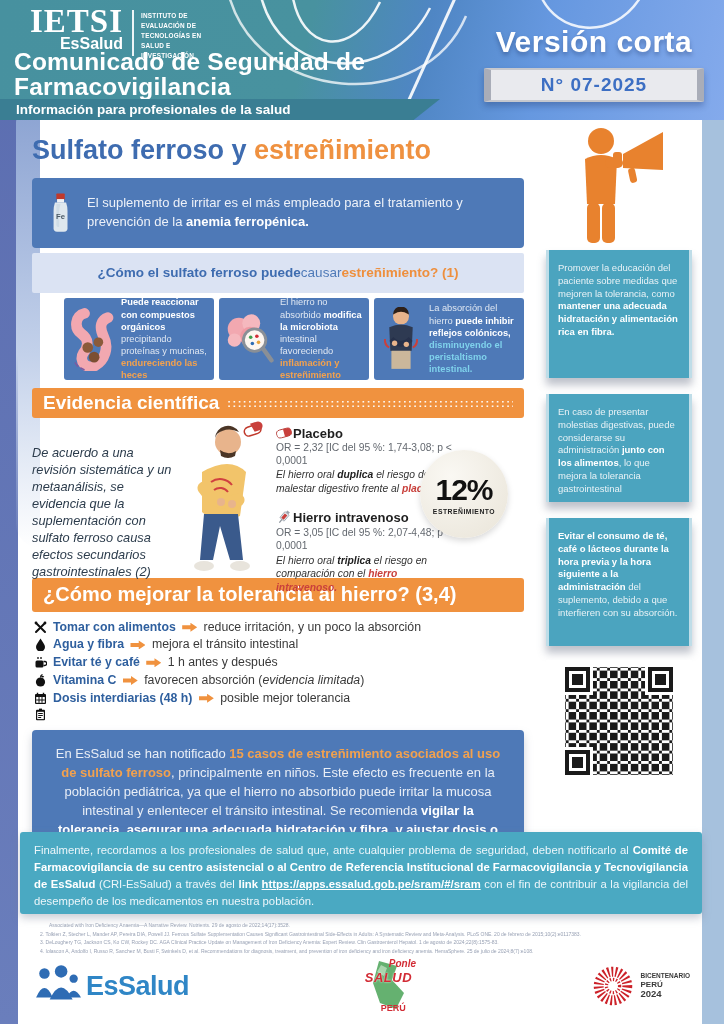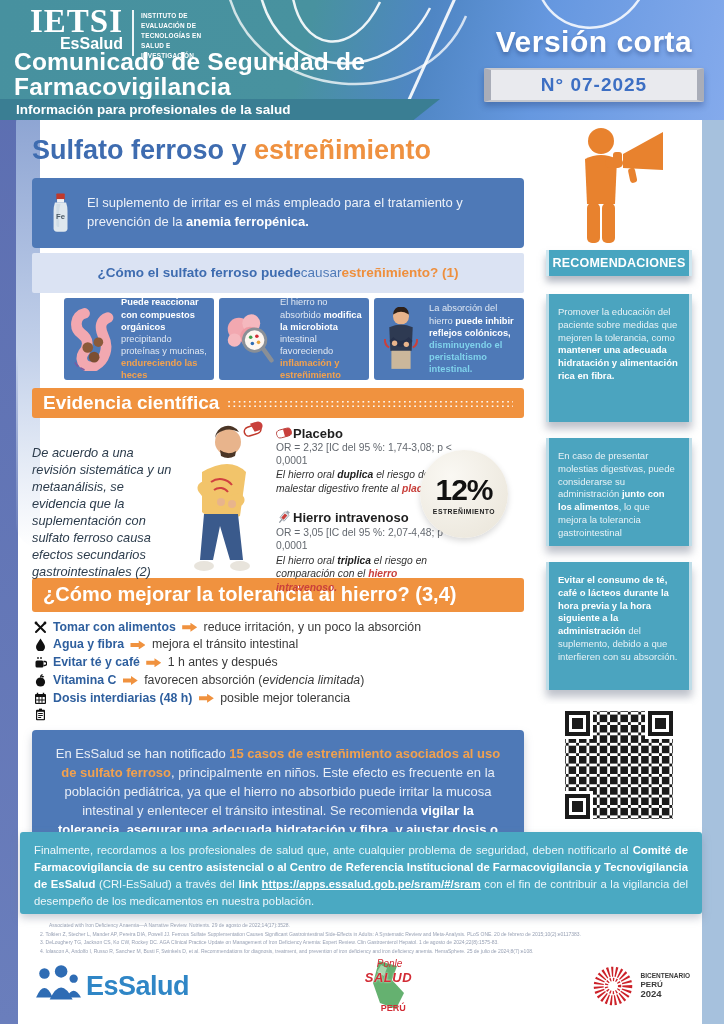--- a/index.html
+++ b/index.html
@@ -93,21 +93,21 @@
     box-shadow:0 4px 8px rgba(120,130,150,.4);}
   .footer-box .b{color:#fff;font-weight:bold;}
   .footer-box .link{color:#fff;font-weight:bold;text-decoration:underline;cursor:pointer;}
   .references{position:absolute;left:40px;top:921px;width:640px;z-index:1;font-size:5px;color:#98a1b4;line-height:1.7;}
   .ref-cont{padding-left:9px;}
   .logos-row{position:absolute;left:34px;top:956px;width:656px;height:60px;display:flex;align-items:center;justify-content:space-between;z-index:1;}
   .essalud-logo{display:flex;align-items:center;gap:4px;}
   .essalud-text{font-size:27px;font-weight:bold;color:#2f86c6;letter-spacing:-.5px;}
   .ponle{position:relative;width:74px;height:58px;}
   .ponle svg{position:absolute;left:16px;top:0;}
-  .ponle-1{position:absolute;top:1px;left:24px;color:#d22c35;font-size:10px;font-weight:normal;font-style:italic;}
+  .ponle-1{position:absolute;top:1px;left:36px;color:#d22c35;font-size:10px;font-weight:bold;font-style:italic;}
   .ponle-2{position:absolute;top:13px;left:12px;color:#d22c35;font-size:13px;font-weight:bold;font-style:italic;letter-spacing:.5px;text-shadow:0 0 2px #fff;}
   .ponle-3{position:absolute;bottom:2px;left:28px;color:#d22c35;font-size:9px;font-weight:bold;}
   .bicent{display:flex;align-items:center;gap:6px;}
   .bicent-text{font-weight:bold;color:#3a3a3a;line-height:1.15;}
   .bct-1{font-size:6.5px;} .bct-2{font-size:8px;} .bct-3{font-size:9.5px;}
 </style>
 </head>
 <body>
 
 <div class="page">
@@ -333,21 +333,20 @@
           <path d="M14,33 q16,-8 32,0 l-2,45 h-28 z"></path>
           <rect x="34" y="32" width="18" height="10" rx="5"></rect>
           <rect x="42" y="26" width="9" height="15" rx="3"></rect>
           <polygon points="52,28 92,6 92,44 52,42"></polygon>
           <rect x="58" y="42" width="7" height="15" rx="3" transform="rotate(-12 61 49)"></rect>
           <rect x="16" y="77" width="13" height="40" rx="5"></rect>
           <rect x="31" y="77" width="13" height="40" rx="5"></rect>
         </g>
       </svg>
     </div>
-    <div class="rec-title">RECOMENDACIONES</div>
     <div class="rec-box rec-2"><span>Promover la educación del paciente sobre medidas que mejoren la tolerancia, como </span><span class="b">mantener una adecuada hidratación y alimentación rica en fibra.</span></div>
     <div class="rec-box rec-1"><span>En caso de presentar molestias digestivas, puede considerarse su administración </span><span class="b">junto con los alimentos</span><span>, lo que mejora la tolerancia gastrointestinal</span></div>
     <div class="rec-box rec-3"><span class="b">Evitar el consumo de té, café o lácteos durante la hora previa y la hora siguiente a la administración </span><span>del suplemento, debido a que interfieren con su absorción.</span></div>
     <div class="qr-wrap">
       <svg width="114" height="114" viewBox="0 0 33 33" shape-rendering="crispEdges">
         <defs>
           <pattern id="qrp" width="3" height="3" patternUnits="userSpaceOnUse">
             <rect width="1" height="1" x="0" y="0" fill="#1a1a1a"></rect>
             <rect width="1" height="1" x="2" y="0" fill="#1a1a1a"></rect>
             <rect width="1" height="1" x="1" y="1" fill="#1a1a1a"></rect>

